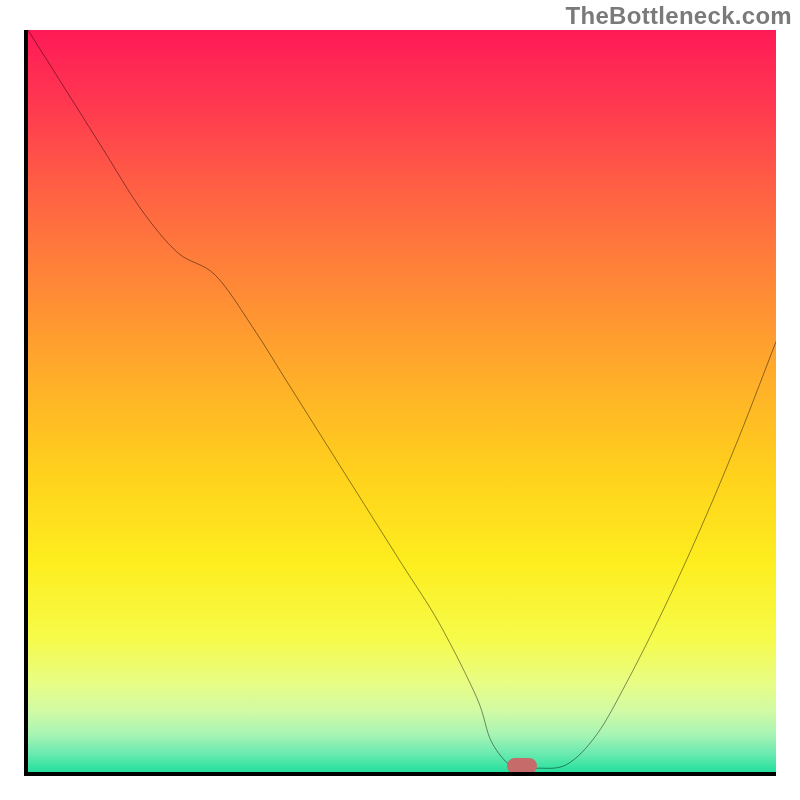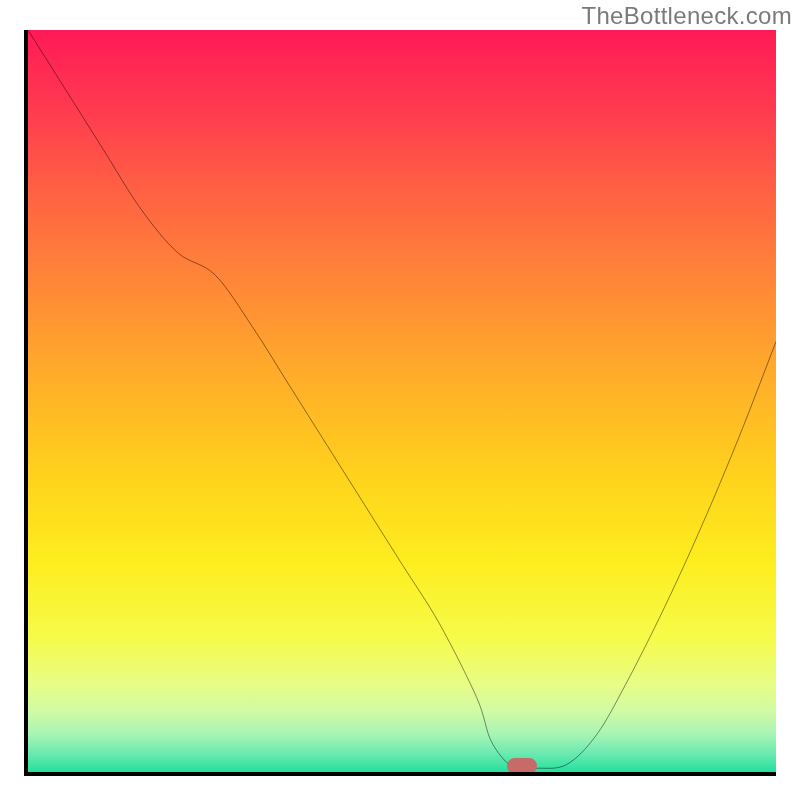--- a/index.html
+++ b/index.html
@@ -13,21 +13,21 @@
   .container {
     position: relative;
     width: 800px;
     height: 800px;
   }
   .watermark {
     position: absolute;
     top: 2px;
     right: 8px;
     font-size: 24px;
-    font-weight: 400;
+    font-weight: 700;
     color: #7a7a7a;
     letter-spacing: 0.3px;
     z-index: 10;
     margin-left: 18px;
   }
   .plot-area {
     position: absolute;
     left: 24px;
     top: 30px;
     width: 752px;

